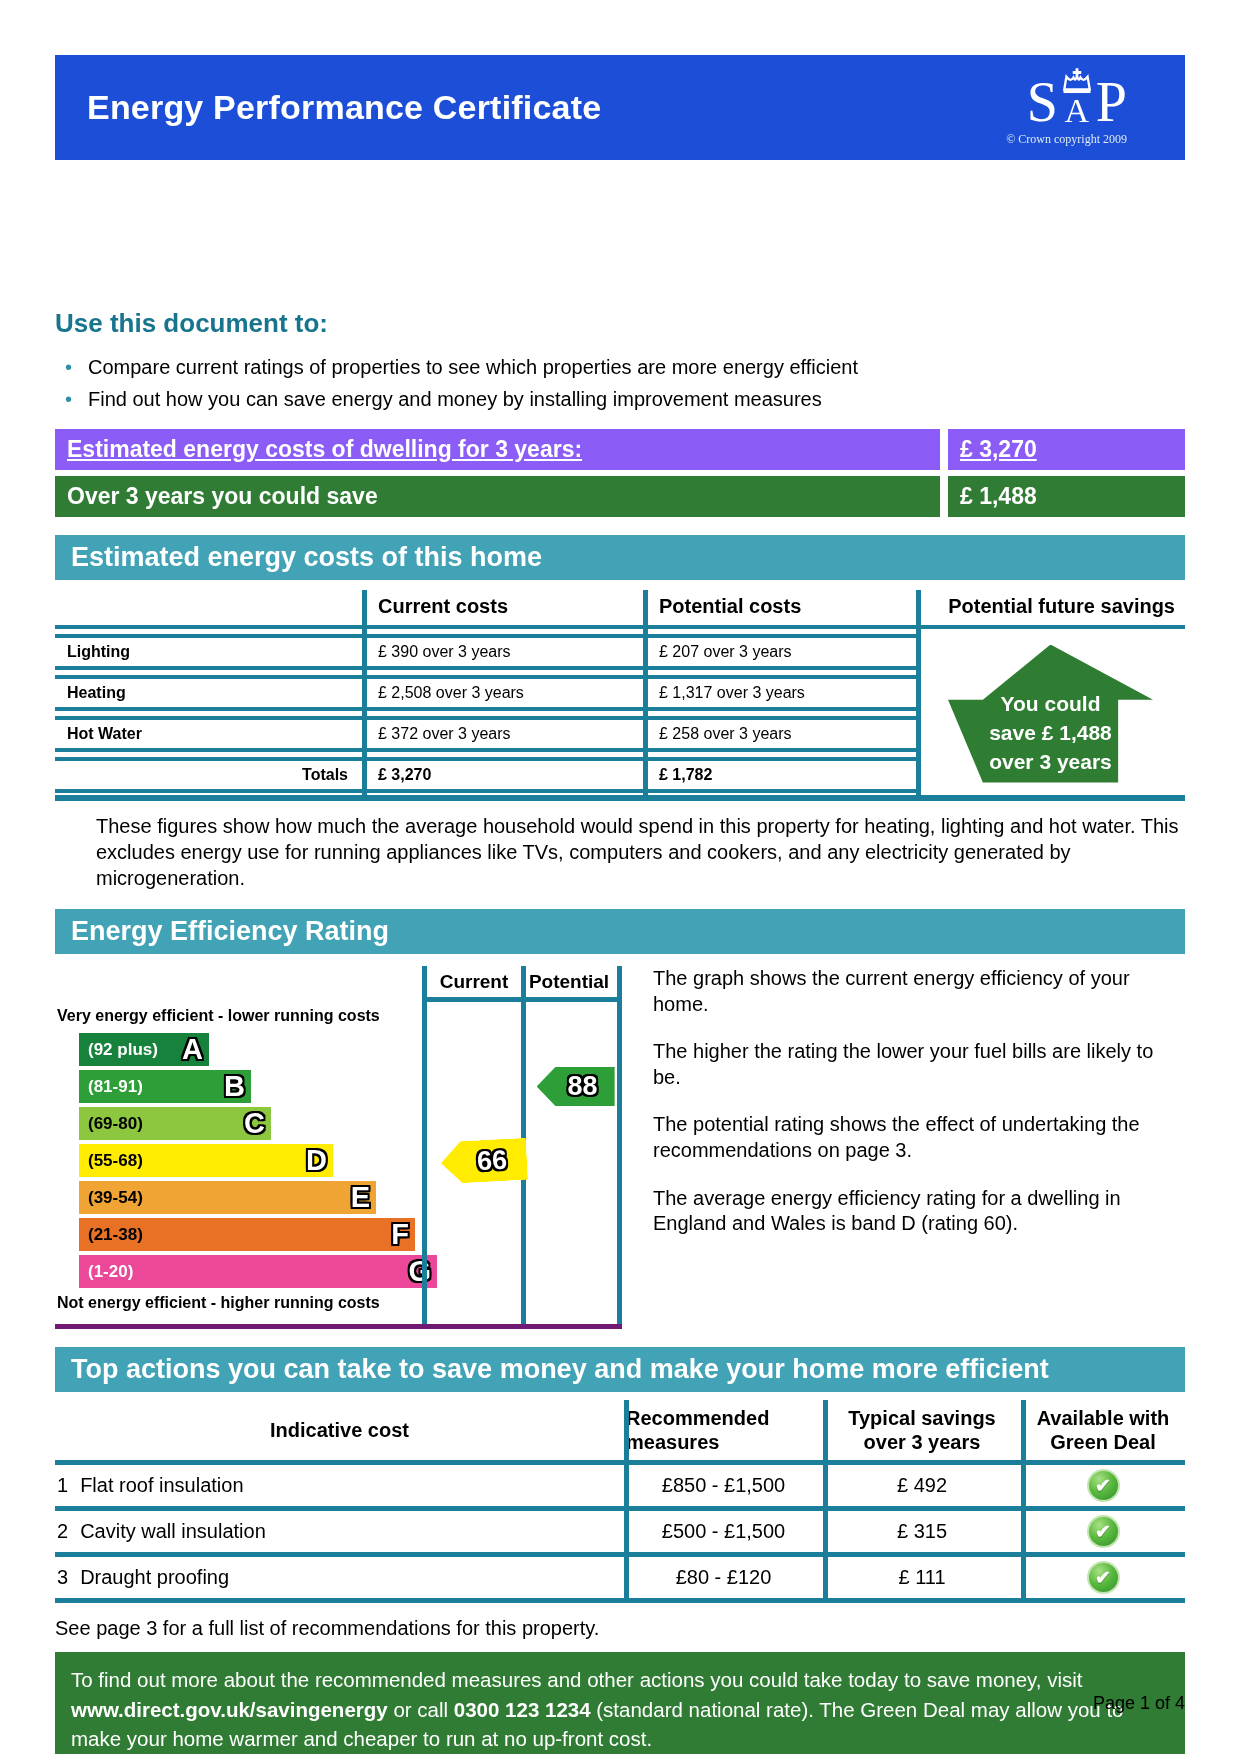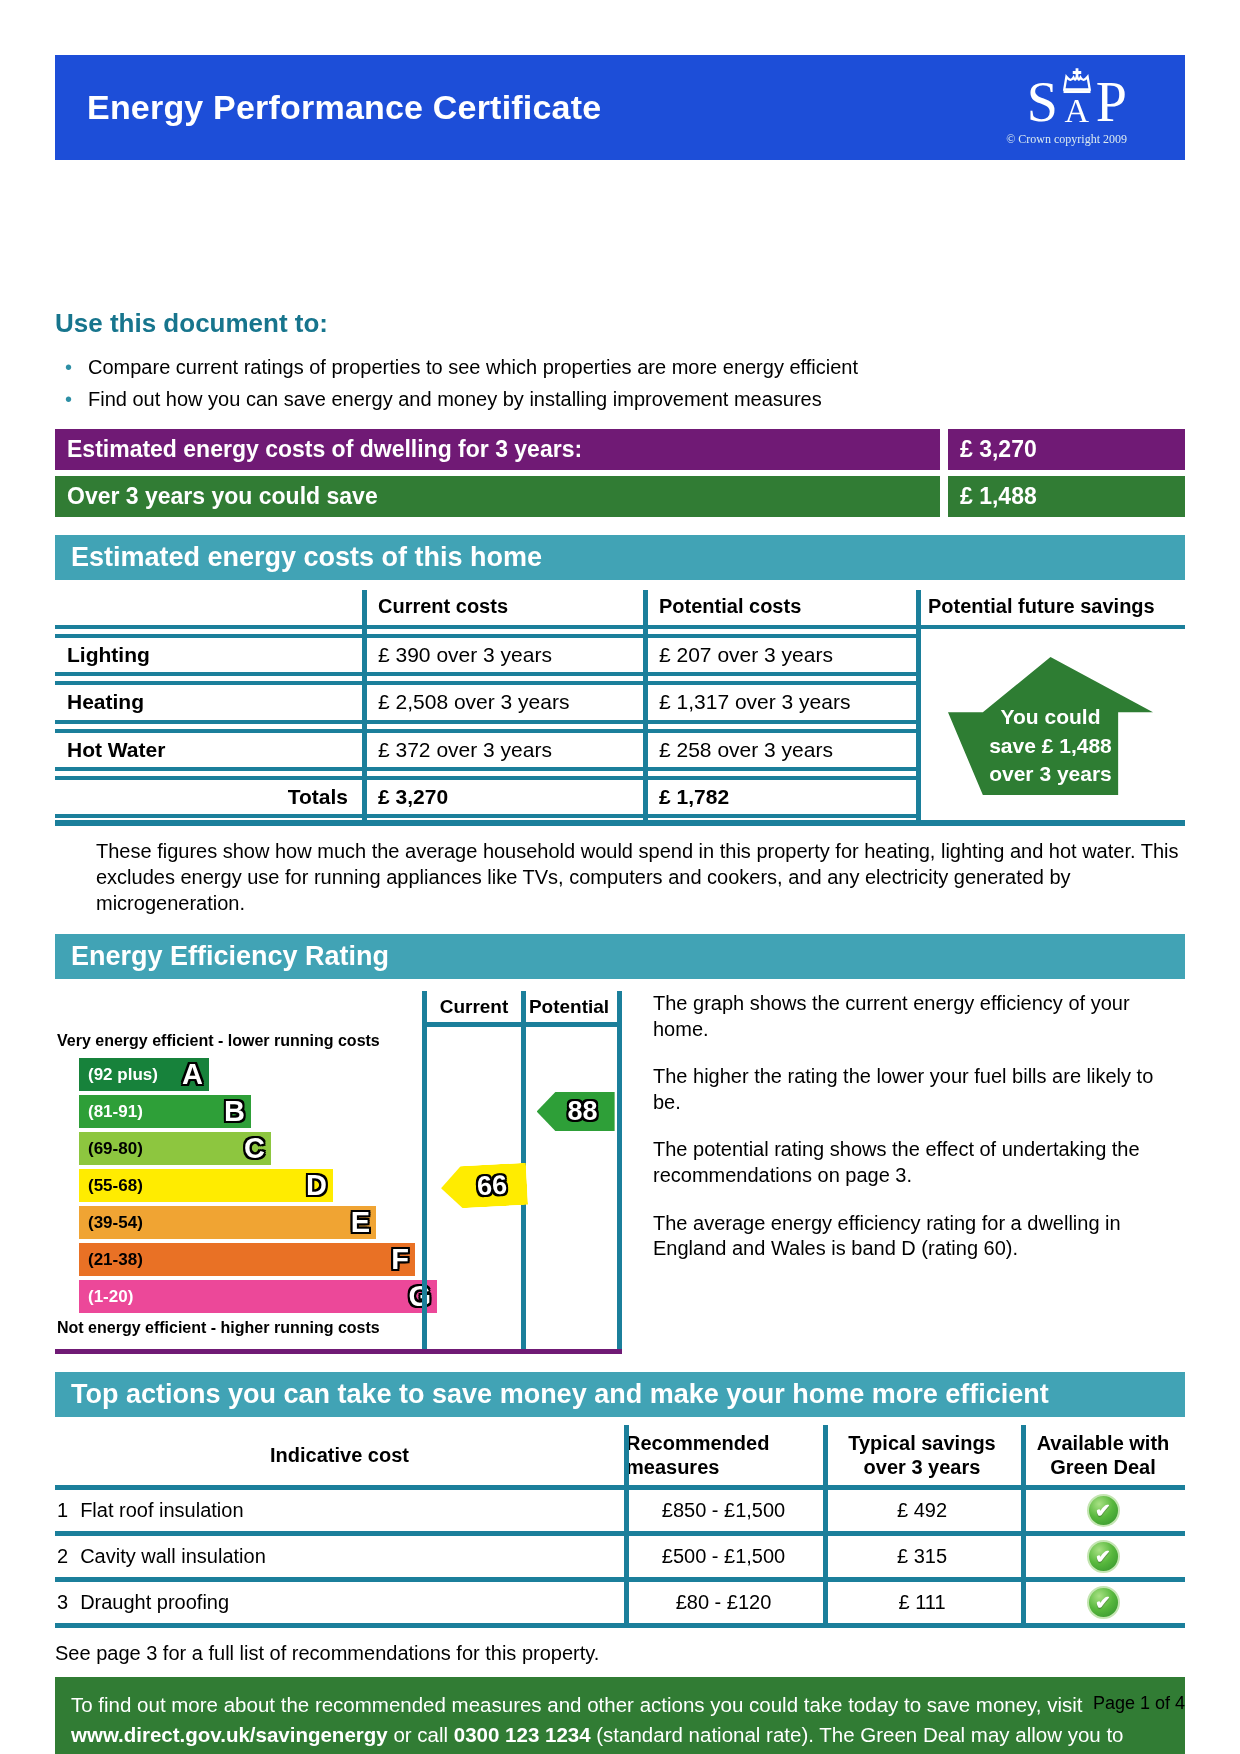--- a/index.html
+++ b/index.html
@@ -29,38 +29,38 @@
   .intro-heading { color:#17758d; font-size:26px; font-weight:bold; }
   .bullets { margin-top:14px; }
   .bullet-row { display:flex; margin:4px 0 4px 10px; font-size:20px; line-height:1.4; }
   .bullet-dot { color:#2d8fa5; margin-right:16px; font-size:20px; }
 
   
   .summary { margin-top:16px; }
   .sum-row { display:grid; grid-template-columns:885px 8px 1fr; height:41px; margin-bottom:6px; }
   .sum-gap { background:#fff; }
   .sum-label,.sum-value { display:flex; align-items:center; color:#fff; font-weight:bold; font-size:23px; padding-left:12px; }
-  .sum-red  { background:#701a75; }
+  .sum-red  { background:#8b5cf6;text-decoration:underline; }
   .sum-green{ background:#317c34; }
 
   
   .section-bar {
     height:45px; background:#41a3b5; color:#fff; font-weight:bold; font-size:27px;
     display:flex; align-items:center; padding-left:16px; margin-top:18px;
   }
 
   
   .cost-table { position:relative; display:grid; grid-template-columns:307px 281px 273px 1fr; row-gap:5px; margin-top:10px; border-bottom:6px solid #1b7f9b; padding-bottom:2px; }
   .v-stripe { position:absolute; top:0; bottom:0; width:5px; background:#1b7f9b; }
   .ct-head { font-weight:bold; font-size:20px; padding:5px 10px 7px 16px; border-bottom:4px solid #1b7f9b; }
-  .ct-cell { font-size:21px; padding:4px 26px 4px 16px; border-top:4px solid #1b7f9b; border-bottom:4px solid #1b7f9b; line-height:1.25; }
+  .ct-cell { font-size:16px; padding:4px 26px 4px 16px; border-top:4px solid #1b7f9b; border-bottom:4px solid #1b7f9b; line-height:1.25; }
   .ct-label { font-weight:bold; padding-left:12px; }
   .ct-totals-label { text-align:right; font-weight:bold; padding-right:14px; }
   .bold { font-weight:bold; }
-  .savings-head { grid-column:4; grid-row:1; text-align:left; padding-left:12px; }
+  .savings-head { grid-column:4; grid-row:1; text-align:right; padding-left:12px; }
   .savings-cell { grid-column:4; grid-row:2 / span 4; display:flex; align-items:center; justify-content:center; }
   .house-arrow { width:205px; height:138px; background:#2e7d33; clip-path:polygon(50% 0,100% 40%,83% 40%,83% 100%,17% 100%,0 40%,0 40%,17% 40%); position:relative; }
   .house-text { position:absolute; top:33%; left:0; right:0; text-align:center; color:#fff; font-weight:bold; font-size:21px; line-height:1.38; }
   .cost-footnote { margin-top:12px; font-size:20px; line-height:1.3;margin-left:41px; }
 
   
   .eer-body { display:flex; margin-top:12px; }
   .eer-chart { position:relative; width:567px; border-bottom:5px solid #701a75; padding-bottom:2px; flex:none; }
   .eer-chart .s1 { left:367px; } .eer-chart .s2 { left:466px; } .eer-chart .s3 { right:0; }
   .head-underline { position:absolute; top:31px; left:367px; right:0; height:5px; background:#1b7f9b; }

